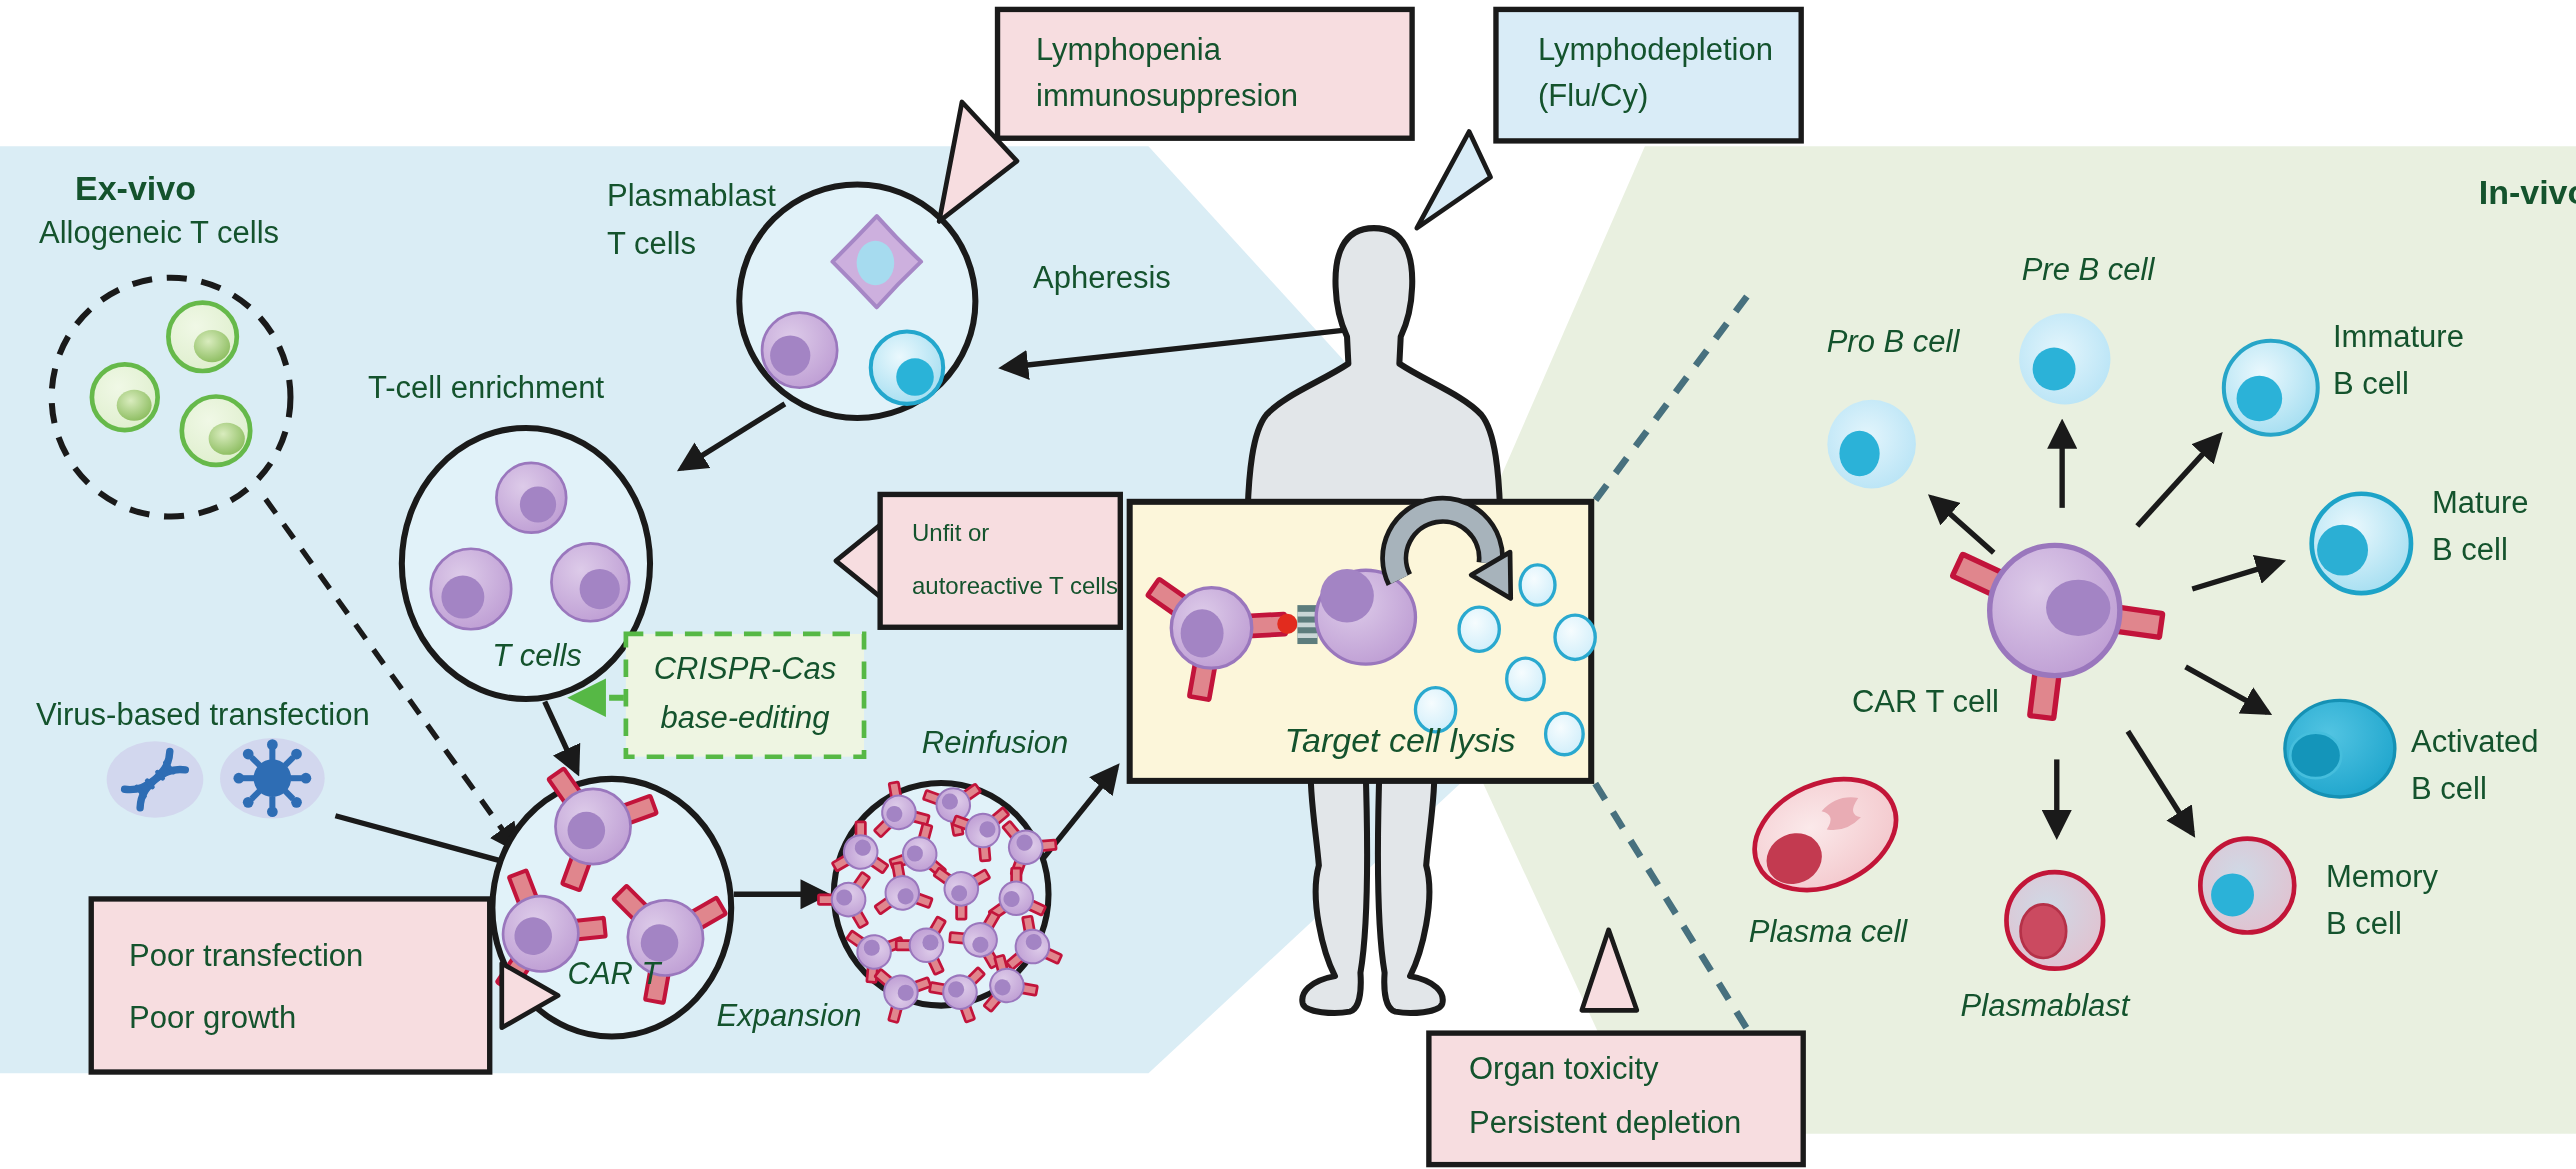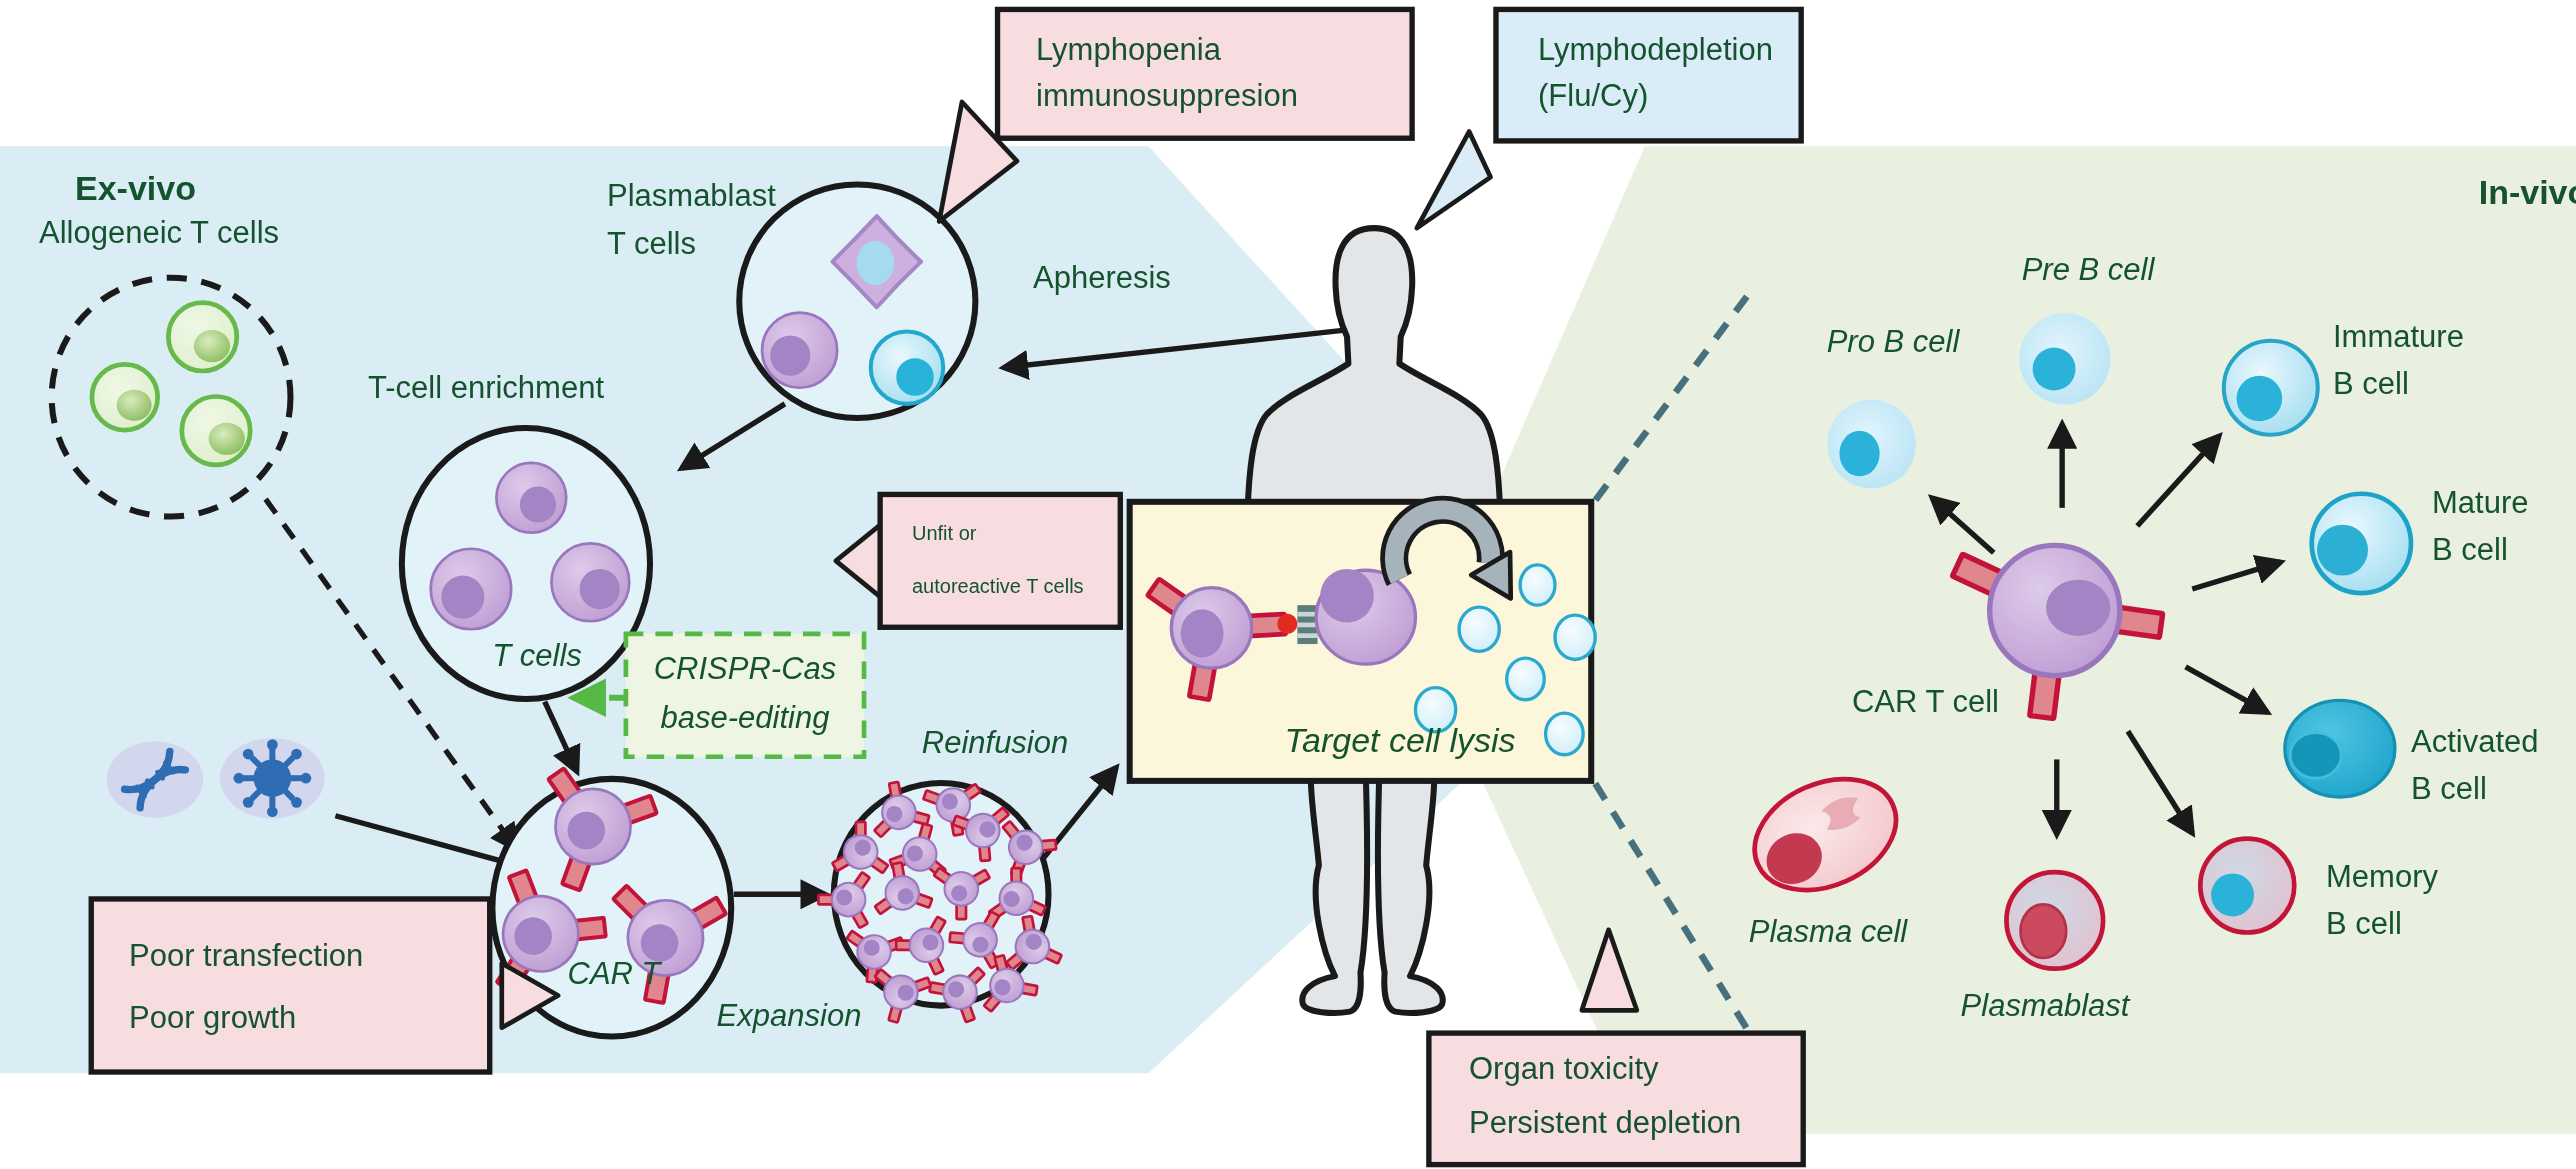--- a/index.html
+++ b/index.html
@@ -3,21 +3,21 @@
 <meta charset="utf-8">
 <style>
   html,body{margin:0;padding:0;background:#fff;}
   #canvas{position:relative;width:2576px;height:1170px;background:#ffffff;overflow:hidden;
           font-family:"Liberation Sans",sans-serif;color:#231f20;}
   #art{position:absolute;left:0;top:0;}
   .lbl{position:absolute;font:400 31px/39px "Liberation Sans",sans-serif;color:#14532d;white-space:nowrap;}
   .b{font-weight:700;}
   .s50{font-size:34px;line-height:40px;margin-left:48px;}
   .s48{font-size:32px;line-height:39px;}
-  .s42{font-size:20px;line-height:36px;}
+  .s42{font-size:24px;line-height:36px;}
   .c{transform:translateX(-50%);font-style:italic;}
   .r{text-align:center;}
 </style>
 </head>
 <body>
 
 <div id="canvas">
 
 <svg id="art" width="2576" height="1170" viewBox="0 0 3840 1744">
   <defs>
@@ -368,20 +368,21 @@
 
 <div class="lbl b s50" style="left:27px;top:168px">Ex-vivo</div>
 <div class="lbl" style="left:39px;top:213px">Allogeneic T cells</div>
 <div class="lbl" style="left:607px;top:176px">Plasmablast</div>
 <div class="lbl" style="left:607px;top:224px">T cells</div>
 <div class="lbl" style="left:1033px;top:258px">Apheresis</div>
 <div class="lbl" style="left:368px;top:368px">T-cell enrichment</div>
 <div class="lbl c" style="left:537px;top:636px">T cells</div>
 <div class="lbl c" style="left:745px;top:649px">CRISPR-Cas</div>
 <div class="lbl c" style="left:745px;top:698px">base-editing</div>
+<div class="lbl" style="left:36px;top:695px">Virus-based transfection</div>
 <div class="lbl" style="left:129px;top:936px">Poor transfection</div>
 <div class="lbl" style="left:129px;top:998px">Poor growth</div>
 <div class="lbl c" style="left:614px;top:954px">CAR T</div>
 <div class="lbl c" style="left:789px;top:996px">Expansion</div>
 <div class="lbl c" style="left:995px;top:723px">Reinfusion</div>
 <div class="lbl s42" style="left:912px;top:515px">Unfit or</div>
 <div class="lbl s42" style="left:912px;top:568px">autoreactive T cells</div>
 <div class="lbl" style="left:1036px;top:29.5px">Lymphopenia</div>
 <div class="lbl" style="left:1036px;top:76px">immunosuppresion</div>
 <div class="lbl" style="left:1538px;top:29.5px">Lymphodepletion</div>

